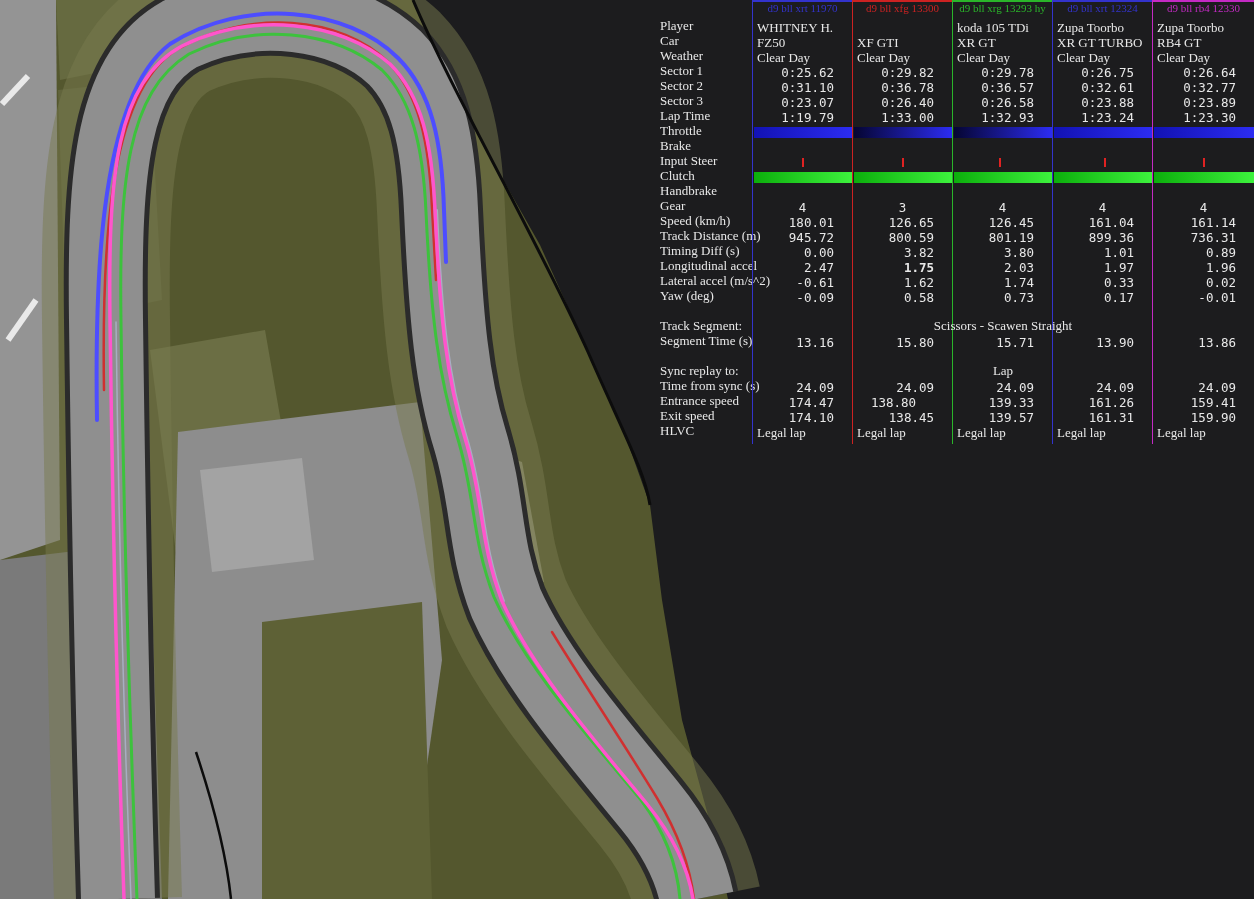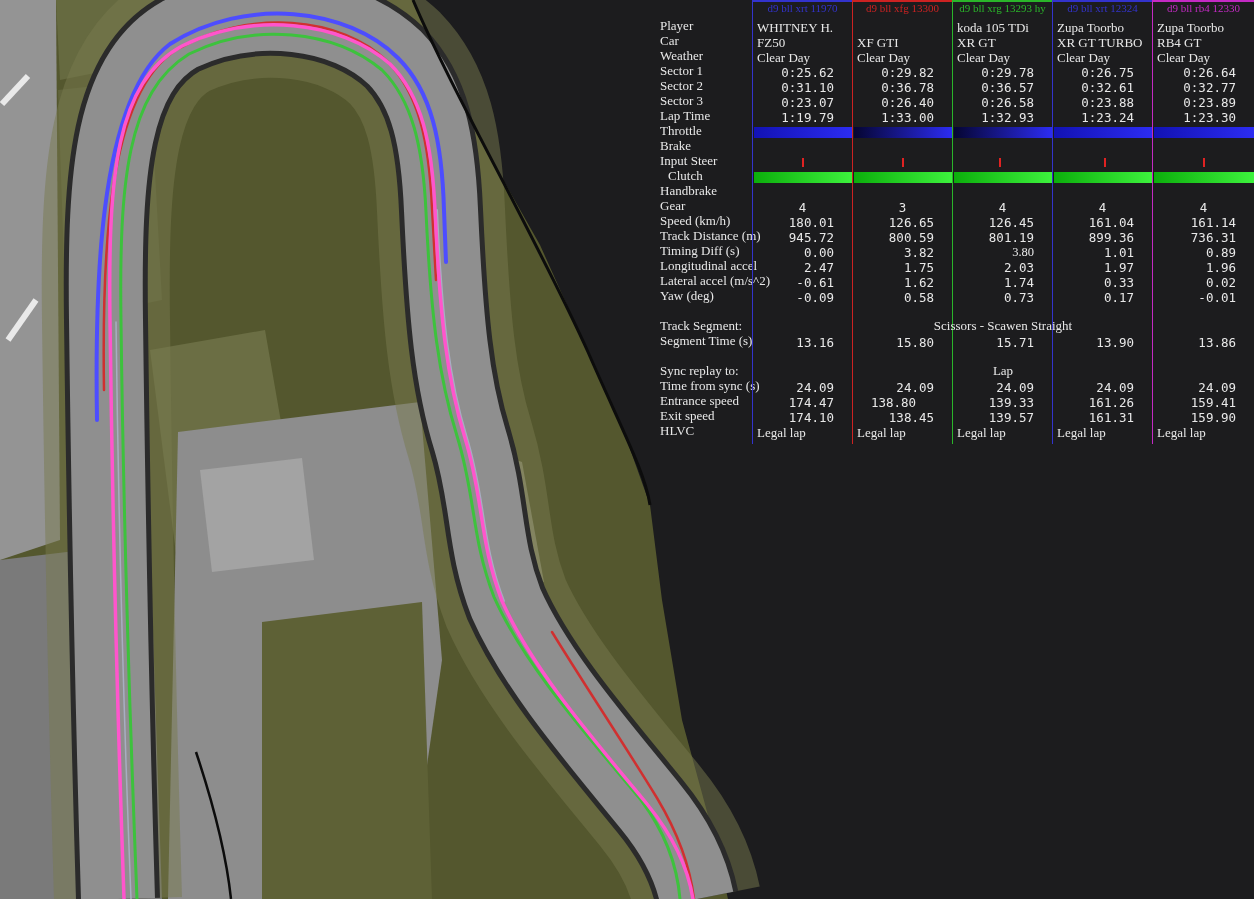--- a/index.html
+++ b/index.html
@@ -71,21 +71,21 @@
       <div class="lbl" style="top: 18px;">Player</div>
       <div class="lbl" style="top: 33px;">Car</div>
       <div class="lbl" style="top: 48px;">Weather</div>
       <div class="lbl" style="top: 63px;">Sector 1</div>
       <div class="lbl" style="top: 78px;">Sector 2</div>
       <div class="lbl" style="top: 93px;">Sector 3</div>
       <div class="lbl" style="top: 108px;">Lap Time</div>
       <div class="lbl" style="top: 123px;">Throttle</div>
       <div class="lbl" style="top: 138px;">Brake</div>
       <div class="lbl" style="top: 153px;">Input Steer</div>
-      <div class="lbl" style="top: 168px; margin-left: 8px;">Clutch</div>
+      <div class="lbl" style="top: 168px;">Clutch</div>
       <div class="lbl" style="top: 183px;">Handbrake</div>
       <div class="lbl" style="top: 198px;">Gear</div>
       <div class="lbl" style="top: 213px;">Speed (km/h)</div>
       <div class="lbl" style="top: 228px;">Track Distance (m)</div>
       <div class="lbl" style="top: 243px;">Timing Diff (s)</div>
       <div class="lbl" style="top: 258px;">Longitudinal accel</div>
       <div class="lbl" style="top: 273px;">Lateral accel (m/s^2)</div>
       <div class="lbl" style="top: 288px;">Yaw (deg)</div>
       <div class="lbl" style="top: 303px;"></div>
       <div class="lbl" style="top: 318px;">Track Segment:</div>
@@ -130,21 +130,21 @@
         <div class="cell num" style="top: 78px;">0:36.78</div>
         <div class="cell num" style="top: 93px;">0:26.40</div>
         <div class="cell num" style="top: 108px;">1:33.00</div>
         <div class="bar th ramp" style="top: 125px; width: 98px;"></div>
         <div class="tick" style="top: 156px; left: 49px;"></div>
         <div class="bar cl" style="top: 170px; width: 98px;"></div>
         <div class="cell ctr" style="top: 198px;">3</div>
         <div class="cell num" style="top: 213px;">126.65</div>
         <div class="cell num" style="top: 228px;">800.59</div>
         <div class="cell num" style="top: 243px;">3.82</div>
-        <div class="cell num" style="top: 258px;">1.75</div>
+        <div class="cell num" style="top: 258px; font-weight: bold;">1.75</div>
         <div class="cell num" style="top: 273px;">1.62</div>
         <div class="cell num" style="top: 288px;">0.58</div>
         <div class="cell num" style="top: 333px;">15.80</div>
         <div class="cell num" style="top: 378px;">24.09</div>
         <div class="cell num" style="top: 393px; text-align: center;">138.80</div>
         <div class="cell num" style="top: 408px;">138.45</div>
         <div class="cell text" style="top: 423px;">Legal lap</div>
       </div>
       <div class="col" style="left: 297px; width: 100px; border-left: 1px solid rgb(42, 181, 42); border-top: 2px solid rgb(42, 181, 42);">
         <div class="hdr" style="color: rgb(42, 181, 42);">d9 bll xrg 13293 hy</div>
@@ -154,21 +154,21 @@
         <div class="cell num" style="top: 63px;">0:29.78</div>
         <div class="cell num" style="top: 78px;">0:36.57</div>
         <div class="cell num" style="top: 93px;">0:26.58</div>
         <div class="cell num" style="top: 108px;">1:32.93</div>
         <div class="bar th ramp" style="top: 125px; width: 98px;"></div>
         <div class="tick" style="top: 156px; left: 46px;"></div>
         <div class="bar cl" style="top: 170px; width: 98px;"></div>
         <div class="cell ctr" style="top: 198px;">4</div>
         <div class="cell num" style="top: 213px;">126.45</div>
         <div class="cell num" style="top: 228px;">801.19</div>
-        <div class="cell num" style="top: 243px; font-family: Liberation Serif, serif;">3.80</div>
+        <div class="cell num" style="top: 243px;">3.80</div>
         <div class="cell num" style="top: 258px;">2.03</div>
         <div class="cell num" style="top: 273px;">1.74</div>
         <div class="cell num" style="top: 288px;">0.73</div>
         <div class="cell num" style="top: 333px;">15.71</div>
         <div class="cell num" style="top: 378px;">24.09</div>
         <div class="cell num" style="top: 393px;">139.33</div>
         <div class="cell num" style="top: 408px;">139.57</div>
         <div class="cell text" style="top: 423px;">Legal lap</div>
       </div>
       <div class="col" style="left: 397px; width: 100px; border-left: 1px solid rgb(51, 51, 204); border-top: 2px solid rgb(51, 51, 204);">

